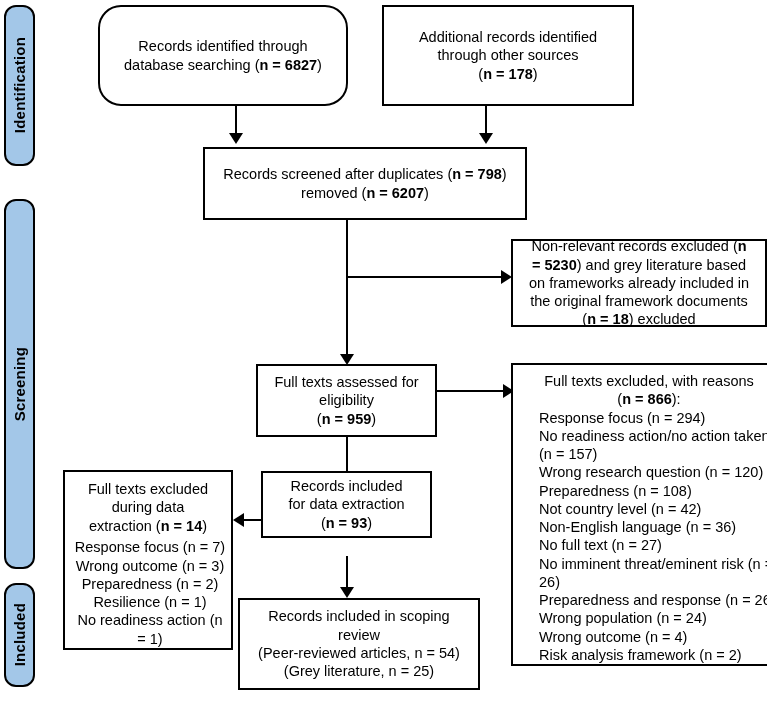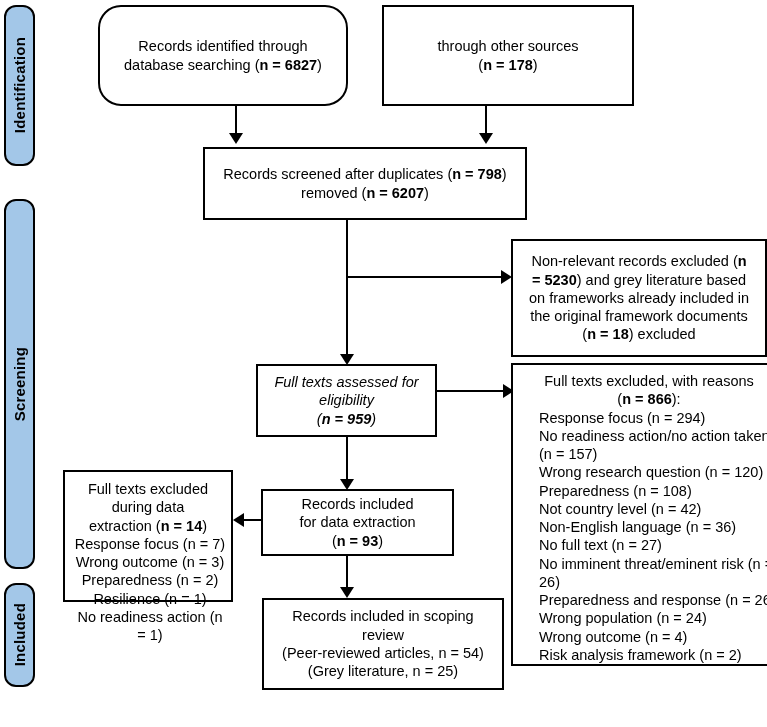--- a/index.html
+++ b/index.html
@@ -142,55 +142,56 @@
     <div class="center">
       <div>Records identified through</div>
       <div>
         <span>database searching (</span><b>n = 6827</b><span>)</span>
       </div>
     </div>
   </div>
 
   <div class="node" style="left:382px; top:5px; width:252px; height:101px;">
     <div class="center">
+      <div>Additional records identified</div>
       <div>through other sources</div>
       <div>
         <span>(</span><b>n = 178</b><span>)</span>
       </div>
     </div>
   </div>
 
   <div class="node" style="left:203px; top:147px; width:324px; height:73px;">
     <div class="center">
       <div>
         <span>Records screened after duplicates (</span><b>n = 798</b><span>)</span>
       </div>
       <div>
         <span>removed (</span><b>n = 6207</b><span>)</span>
       </div>
     </div>
   </div>
 
-  <div class="node" style="left:511px; top:239px; width:256px; height:118px;">
+  <div class="node" style="left:511px; top:239px; width:256px; height:88px;">
     <div class="center">
       <div>
         <span>Non-relevant records excluded (</span><b>n</b>
       </div>
       <div>
         <b>= 5230</b><span>) and grey literature based</span>
       </div>
       <div>on frameworks already included in</div>
       <div>the original framework documents</div>
       <div>
         <span>(</span><b>n = 18</b><span>) excluded</span>
       </div>
     </div>
   </div>
 
-  <div class="node" style="left:256px; top:364px; width:181px; height:73px;font-style:italic;">
+  <div class="node" style="left:256px; top:364px; width:181px; height:73px;">
     <div class="center">
       <div>Full texts assessed for</div>
       <div>eligibility</div>
       <div>
         <span>(</span><b>n = 959</b><span>)</span>
       </div>
     </div>
   </div>
 
   <div class="node" style="left:511px; top:363px; width:276px; height:303px; justify-content:flex-start;">
@@ -209,49 +210,49 @@
       <div>Non-English language (n = 36)</div>
       <div>No full text (n = 27)</div>
       <div>No imminent threat/eminent risk (n = 26)</div>
       <div>Preparedness and response (n = 26)</div>
       <div>Wrong population (n = 24)</div>
       <div>Wrong outcome (n = 4)</div>
       <div>Risk analysis framework (n = 2)</div>
     </div>
   </div>
 
-  <div class="node" style="left:261px; top:489px; width:193px; height:67px;">
+  <div class="node" style="left:261px; top:471px; width:171px; height:67px;">
     <div class="center">
       <div>Records included</div>
       <div>for data extraction</div>
       <div>
         <span>(</span><b>n = 93</b><span>)</span>
       </div>
     </div>
   </div>
 
-  <div class="node" style="left:63px; top:470px; width:170px; height:132px; justify-content:flex-start;">
+  <div class="node" style="left:63px; top:470px; width:170px; height:180px; justify-content:flex-start;">
     <div class="center" style="padding-top:8px;">
       <div>Full texts excluded</div>
       <div>during data</div>
       <div>
         <span>extraction (</span><b>n = 14</b><span>)</span>
       </div>
     </div>
     <div class="gap"></div>
     <div class="reasons-narrow">
       <div>Response focus (n = 7)</div>
       <div>Wrong outcome (n = 3)</div>
       <div>Preparedness (n = 2)</div>
       <div>Resilience (n = 1)</div>
       <div>No readiness action (n = 1)</div>
     </div>
   </div>
 
-  <div class="node" style="left:238px; top:598px; width:242px; height:92px;margin-left:24px;">
+  <div class="node" style="left:238px; top:598px; width:242px; height:92px;">
     <div class="center">
       <div>Records included in scoping</div>
       <div>review</div>
       <div>(Peer-reviewed articles, n = 54)</div>
       <div>(Grey literature, n = 25)</div>
     </div>
   </div>
 
 </div>
 

